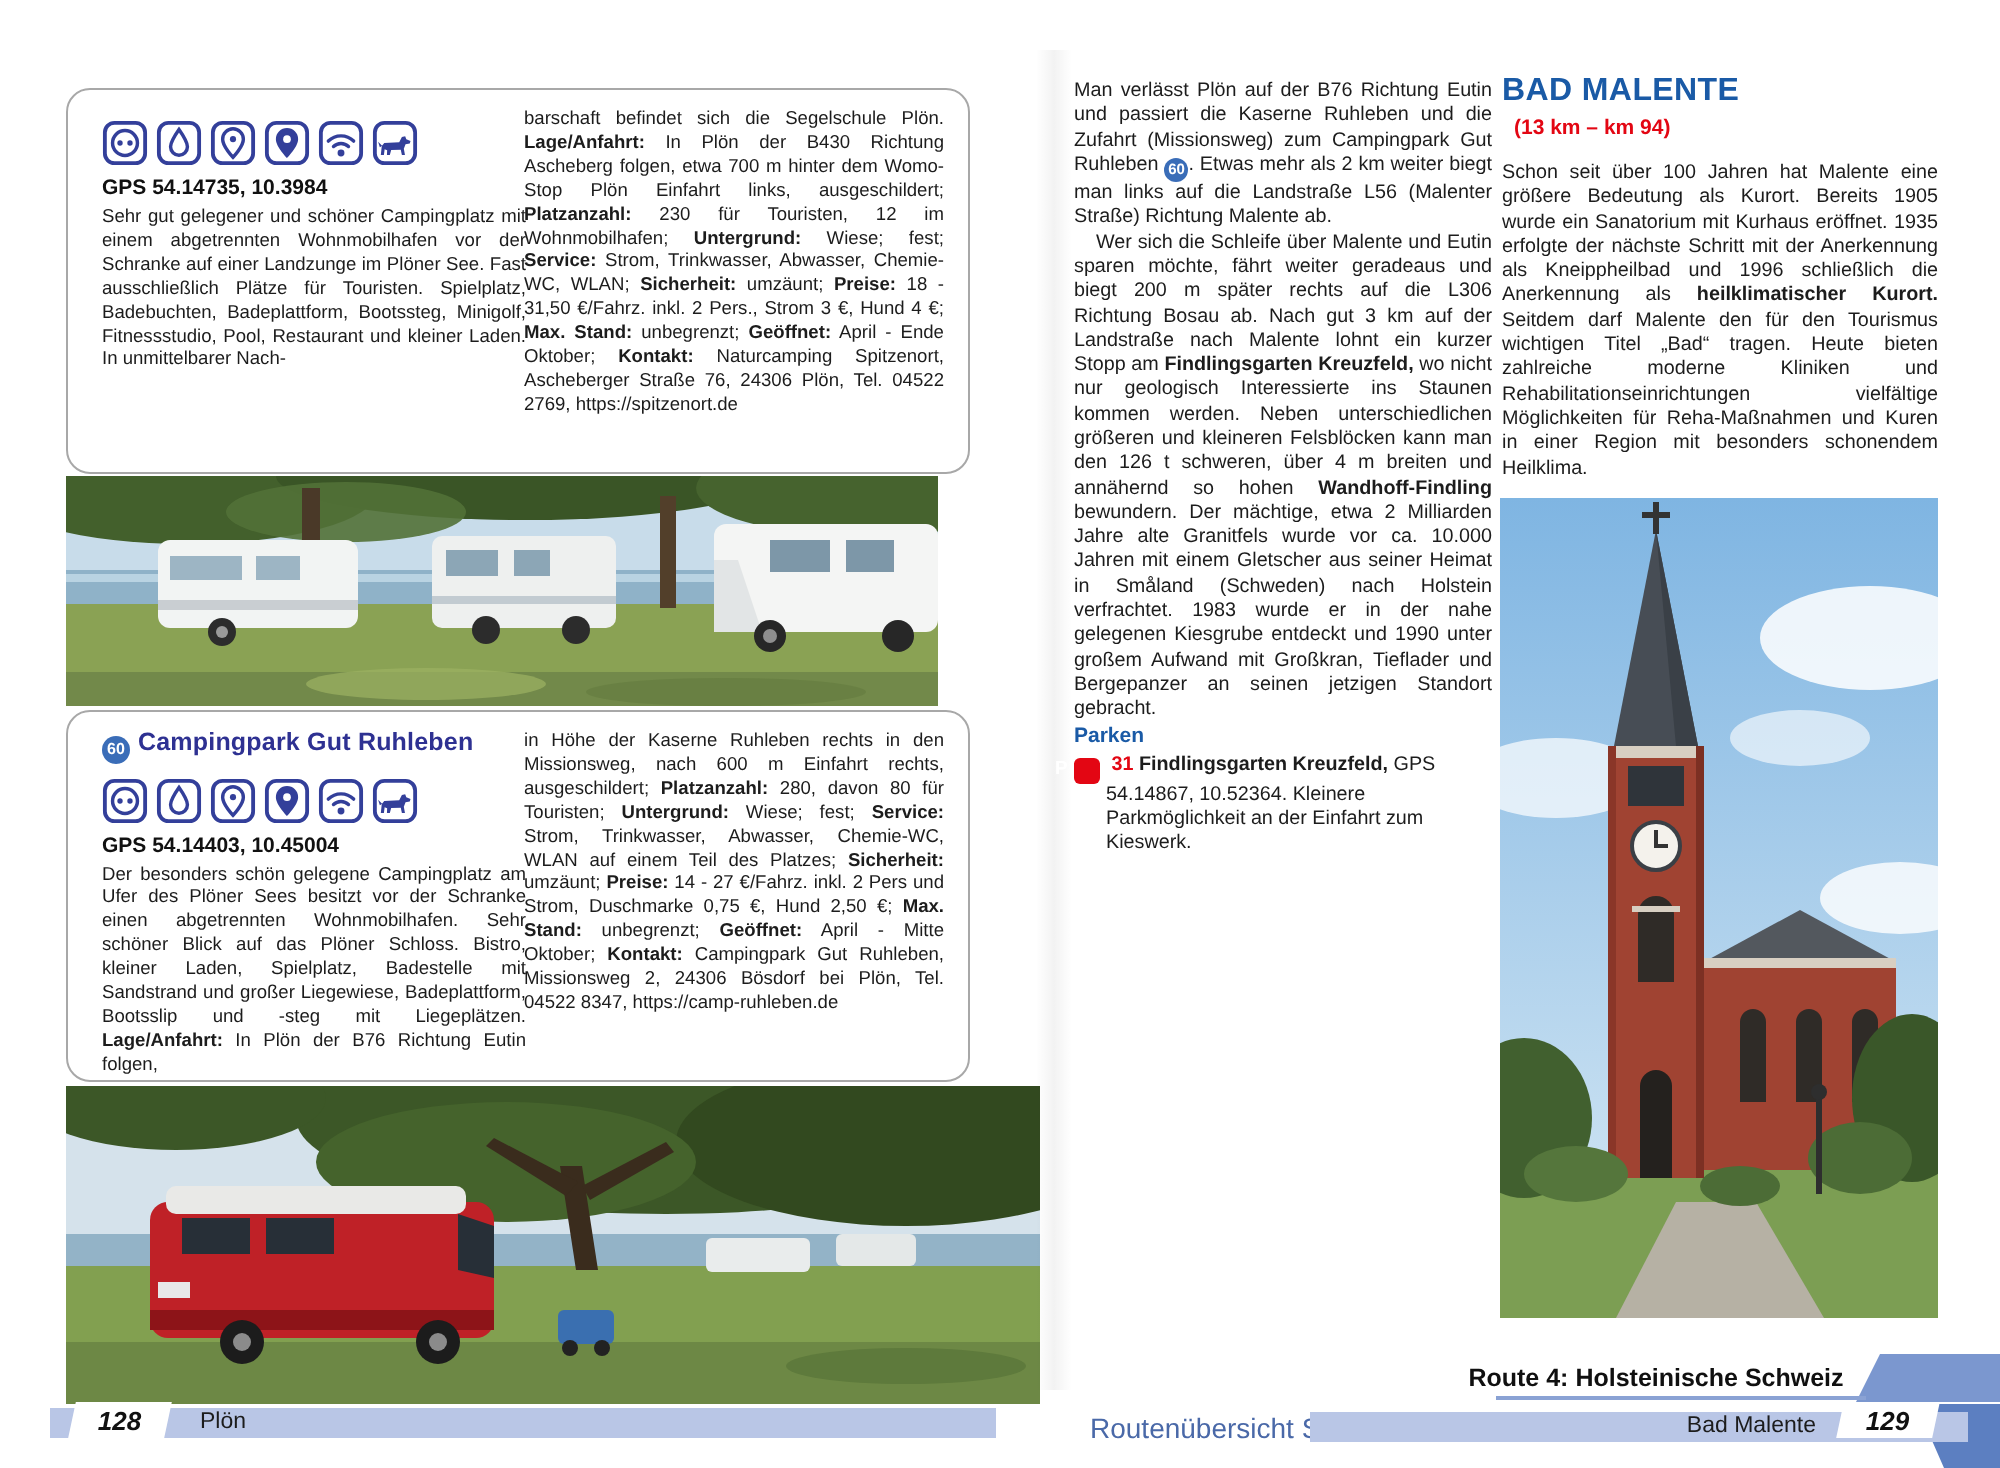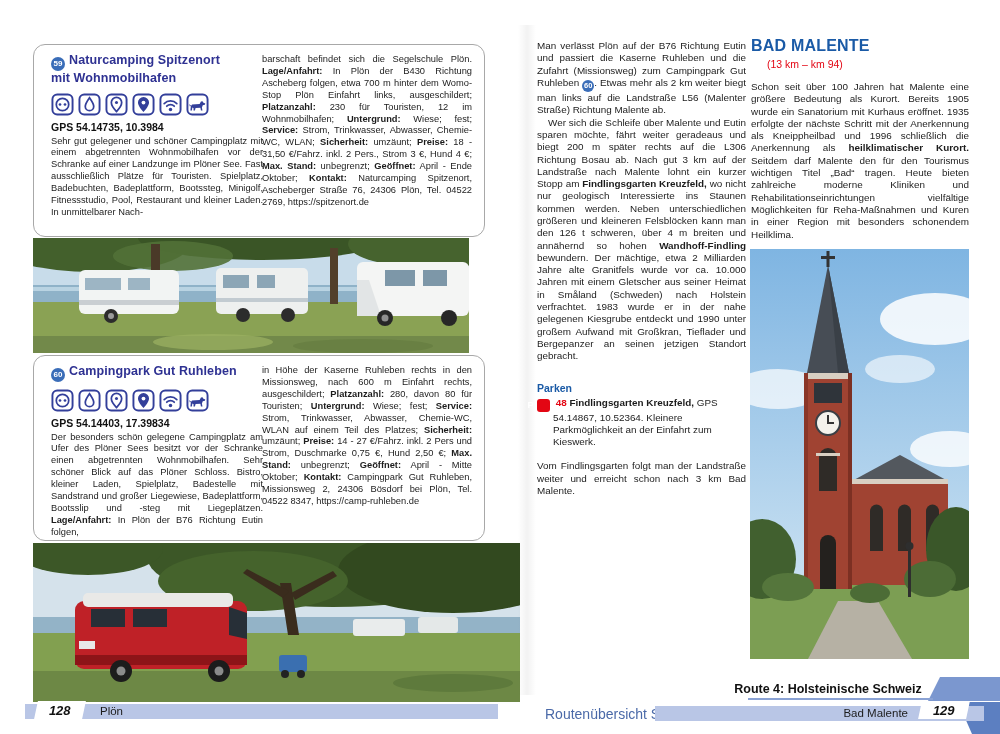--- a/index.html
+++ b/index.html
@@ -17,47 +17,43 @@
   .icons svg{display:block}
   .gps{font-size:10.5px;font-weight:bold;color:#111;margin-bottom:3px}
   .ltext{font-size:9.3px;line-height:11.9px;text-align:justify;color:#1c1c1c}
   .body-col{font-size:9.9px;line-height:12.3px;text-align:justify;color:#1c1c1c}
   .body-col p{margin:0}
   .body-col p.indent{text-indent:11px}
   .body-col p.gap{margin-top:12px}
   strong.red,.red{color:#e30613}
   .p-icon{display:inline-flex;width:13px;height:13px;background:#e30613;color:#fff;border-radius:3px;
           font-size:9.5px;font-weight:bold;align-items:center;justify-content:center;margin-right:3px;vertical-align:-2px}
-  .parken-h{color:#1a5aa6;font-weight:bold;font-size:10.5px;margin:19px 0 3px}
+  .parken-h{color:#1a5aa6;font-weight:bold;font-size:10.5px;margin:0 0 3px}
   .hang{padding-left:16px;text-indent:-16px;text-align:left}
   .bm-head{color:#1a5aa6;font-size:16px;font-weight:bold;letter-spacing:.2px}
-  .dist{color:#e30613;font-size:10.5px;font-weight:normal;margin:3px 16px 11px}
+  .dist{color:#e30613;font-size:10.5px;font-weight:bold;margin:3px 6px 11px}
   .caption{font-family:"DejaVu Serif",serif;font-style:italic;font-size:10.5px;line-height:14.5px;color:#222}
   .cap-icon{display:inline-flex;width:10px;height:10px;border:1px solid #555;align-items:center;justify-content:center;
             font-size:7px;font-style:normal;margin-right:5px;vertical-align:-1px;color:#555;border-radius:2px}
   .footer-bar{background:#b9c6e6}
   .pagenum-box{background:#fff;transform:skewX(-12deg);display:flex;align-items:center;justify-content:center}
   .pagenum{font-weight:bold;font-style:italic;font-size:13px;color:#111;transform:skewX(12deg)}
   .fsection{font-size:11.5px;color:#1c1c1c}
   .center-ref{color:#4a69a8;font-size:14px}
   .route-title{font-weight:bold;font-size:12.5px;color:#101010;text-align:center}
   .gutter{background:linear-gradient(to right,rgba(0,0,0,0),rgba(0,0,0,.05),rgba(0,0,0,0))}
   .photo svg{display:block;width:100%;height:100%}
 </style>
 </head>
 <body>
 
 <div id="canvas">
 
   <div class="abs listing-box" style="left:33px;top:44px;width:452px;height:193px">
     <div class="abs" style="left:17px;top:8px;width:212px">
-      <div class="ltitle">
-        <span class="badge">59</span><span>Naturcamping Spitzenort</span><br>
-        <span>mit Wohnmobilhafen</span>
-      </div>
       <div class="icons">
         <svg width="23" height="23" viewBox="0 0 24 24">
             <rect x="1.5" y="1.5" width="21" height="21" rx="5" fill="#fff" stroke="#333f9a" stroke-width="2"></rect>
             <circle cx="12" cy="12" r="6.5" fill="none" stroke="#333f9a" stroke-width="1.8"></circle>
             <circle cx="9.4" cy="12" r="1.4" fill="#333f9a"></circle>
             <circle cx="14.6" cy="12" r="1.4" fill="#333f9a"></circle>
           </svg>
         <svg width="23" height="23" viewBox="0 0 24 24">
             <rect x="1.5" y="1.5" width="21" height="21" rx="5" fill="#fff" stroke="#333f9a" stroke-width="2"></rect>
             <path d="M12 5 C9.2 9 7.6 11.6 7.6 14 a4.4 4.4 0 0 0 8.8 0 C16.4 11.6 14.8 9 12 5 Z" fill="none" stroke="#333f9a" stroke-width="1.8"></path>
@@ -158,21 +154,21 @@
             <path d="M5.4 11 a9.4 9.4 0 0 1 13.2 0" fill="none" stroke="#333f9a" stroke-width="1.8" stroke-linecap="round"></path>
             <path d="M8.1 13.8 a5.6 5.6 0 0 1 7.8 0" fill="none" stroke="#333f9a" stroke-width="1.8" stroke-linecap="round"></path>
             <circle cx="12" cy="17.2" r="1.8" fill="#333f9a"></circle>
           </svg>
         <svg width="23" height="23" viewBox="0 0 24 24">
             <rect x="1.5" y="1.5" width="21" height="21" rx="5" fill="#fff" stroke="#333f9a" stroke-width="2"></rect>
             <path d="M4.6 18.2 l0.5-4.6 1.3-1.6 7.8-0.4 1.4-2.7 1.7-0.4 0.6 1.5 2.2 0.9 -0.4 1.4 -2.2 0.4 -0.9 2.3 0.6 3.2 -1.6 0 -0.6-2.7 -5 0.2 -0.7 2.5 -1.5 0 0.1-2.4 -1.3-0.6 -0.4 3 Z" fill="#333f9a"></path>
             <path d="M5.3 13.4 L3.2 11.4 l0.9 2.8 Z" fill="#333f9a"></path>
           </svg>
       </div>
-      <div class="gps">GPS 54.14403, 17.39834</div>
+      <div class="gps">GPS 54.14403, 10.45004</div>
       <div class="ltext">Der besonders schön gelegene Campingplatz am Ufer des Plöner Sees besitzt vor der Schranke einen abgetrennten Wohnmobilhafen. Sehr schöner Blick auf das Plöner Schloss. Bistro, kleiner Laden, Spielplatz, Badestelle mit Sandstrand und großer Liegewiese, Badeplattform, Bootsslip und -steg mit Liegeplätzen. <strong>Lage/Anfahrt:</strong> In Plön der B76 Richtung Eutin folgen,</div>
     </div>
     <div class="abs ltext" style="left:228px;top:9px;width:210px">in Höhe der Kaserne Ruhleben rechts in den Missionsweg, nach 600 m Einfahrt rechts, ausgeschildert; <strong>Platzanzahl:</strong> 280, davon 80 für Touristen; <strong>Untergrund:</strong> Wiese; fest; <strong>Service:</strong> Strom, Trinkwasser, Abwasser, Chemie-WC, WLAN auf einem Teil des Platzes; <strong>Sicherheit:</strong> umzäunt; <strong>Preise:</strong> 14 - 27 €/Fahrz. inkl. 2 Pers und Strom, Duschmarke 0,75 €, Hund 2,50 €; <strong>Max. Stand:</strong> unbegrenzt; <strong>Geöffnet:</strong> April - Mitte Oktober; <strong>Kontakt:</strong> Campingpark Gut Ruhleben, Missionsweg 2, 24306 Bösdorf bei Plön, Tel. 04522 8347, https://camp-ruhleben.de</div>
   </div>
 
   <div class="abs photo" style="left:33px;top:543px;width:487px;height:159px">
     <svg viewBox="0 0 487 159" preserveAspectRatio="none">
       <rect width="487" height="159" fill="#d5e2eb"></rect>
       <rect y="74" width="487" height="18" fill="#93b3c7"></rect>
       <rect y="90" width="487" height="69" fill="#82a050"></rect>
@@ -203,22 +199,21 @@
       <ellipse cx="420" cy="140" rx="60" ry="9" fill="#5e7a3c"></ellipse>
     </svg>
   </div>
 
   <div class="abs gutter" style="left:518px;top:25px;width:18px;height:670px"></div>
 
   <div class="abs body-col" style="left:537px;top:40px;width:209px">
     <p>Man verlässt Plön auf der B76 Richtung Eutin und passiert die Kaserne Ruhleben und die Zufahrt (Missionsweg) zum Campingpark Gut Ruhleben <span class="inline-badge">60</span>. Etwas mehr als 2 km weiter biegt man links auf die Landstraße L56 (Malenter Straße) Richtung Malente ab.</p>
     <p class="indent">Wer sich die Schleife über Malente und Eutin sparen möchte, fährt weiter geradeaus und biegt 200 m später rechts auf die L306 Richtung Bosau ab. Nach gut 3 km auf der Landstraße nach Malente lohnt ein kurzer Stopp am <strong>Findlingsgarten Kreuzfeld,</strong> wo nicht nur geologisch Interessierte ins Staunen kommen werden. Neben unterschiedlichen größeren und kleineren Felsblöcken kann man den 126 t schweren, über 4 m breiten und annähernd so hohen <strong>Wandhoff-Findling</strong> bewundern. Der mächtige, etwa 2 Milliarden Jahre alte Granitfels wurde vor ca. 10.000 Jahren mit einem Gletscher aus seiner Heimat in Småland (Schweden) nach Holstein verfrachtet. 1983 wurde er in der nahe gelegenen Kiesgrube entdeckt und 1990 unter großem Aufwand mit Großkran, Tieflader und Bergepanzer an seinen jetzigen Standort gebracht.</p>
     <div class="parken-h">Parken</div>
-    <div class="hang"><span class="p-icon">P</span><strong class="red"> 48 </strong><strong>Findlingsgarten Kreuzfeld,</strong> GPS 54.14867, 10.52364. Kleinere Parkmöglichkeit an der Einfahrt zum Kieswerk.</div>
-    <p class="gap">Vom Findlingsgarten folgt man der Landstraße weiter und erreicht schon nach 3 km Bad Malente.</p>
+    <div class="hang"><span class="p-icon">P</span><strong class="red"> 31 </strong><strong>Findlingsgarten Kreuzfeld,</strong> GPS 54.14867, 10.52364. Kleinere Parkmöglichkeit an der Einfahrt zum Kieswerk.</div>
   </div>
 
 
   <div class="abs" style="left:751px;top:37px;width:218px">
     <div class="bm-head">BAD MALENTE</div>
     <div class="dist">(13 km – km 94)</div>
     <div class="body-col">Schon seit über 100 Jahren hat Malente eine größere Bedeutung als Kurort. Bereits 1905 wurde ein Sanatorium mit Kurhaus eröffnet. 1935 erfolgte der nächste Schritt mit der Anerkennung als Kneippheilbad und 1996 schließlich die Anerkennung als <strong>heilklimatischer Kurort.</strong> Seitdem darf Malente den für den Tourismus wichtigen Titel „Bad“ tragen. Heute bieten zahlreiche moderne Kliniken und Rehabilitationseinrichtungen vielfältige Möglichkeiten für Reha-Maßnahmen und Kuren in einer Region mit besonders schonendem Heilklima.</div>
   </div>
 
   <div class="abs photo" style="left:750px;top:249px;width:219px;height:410px">

